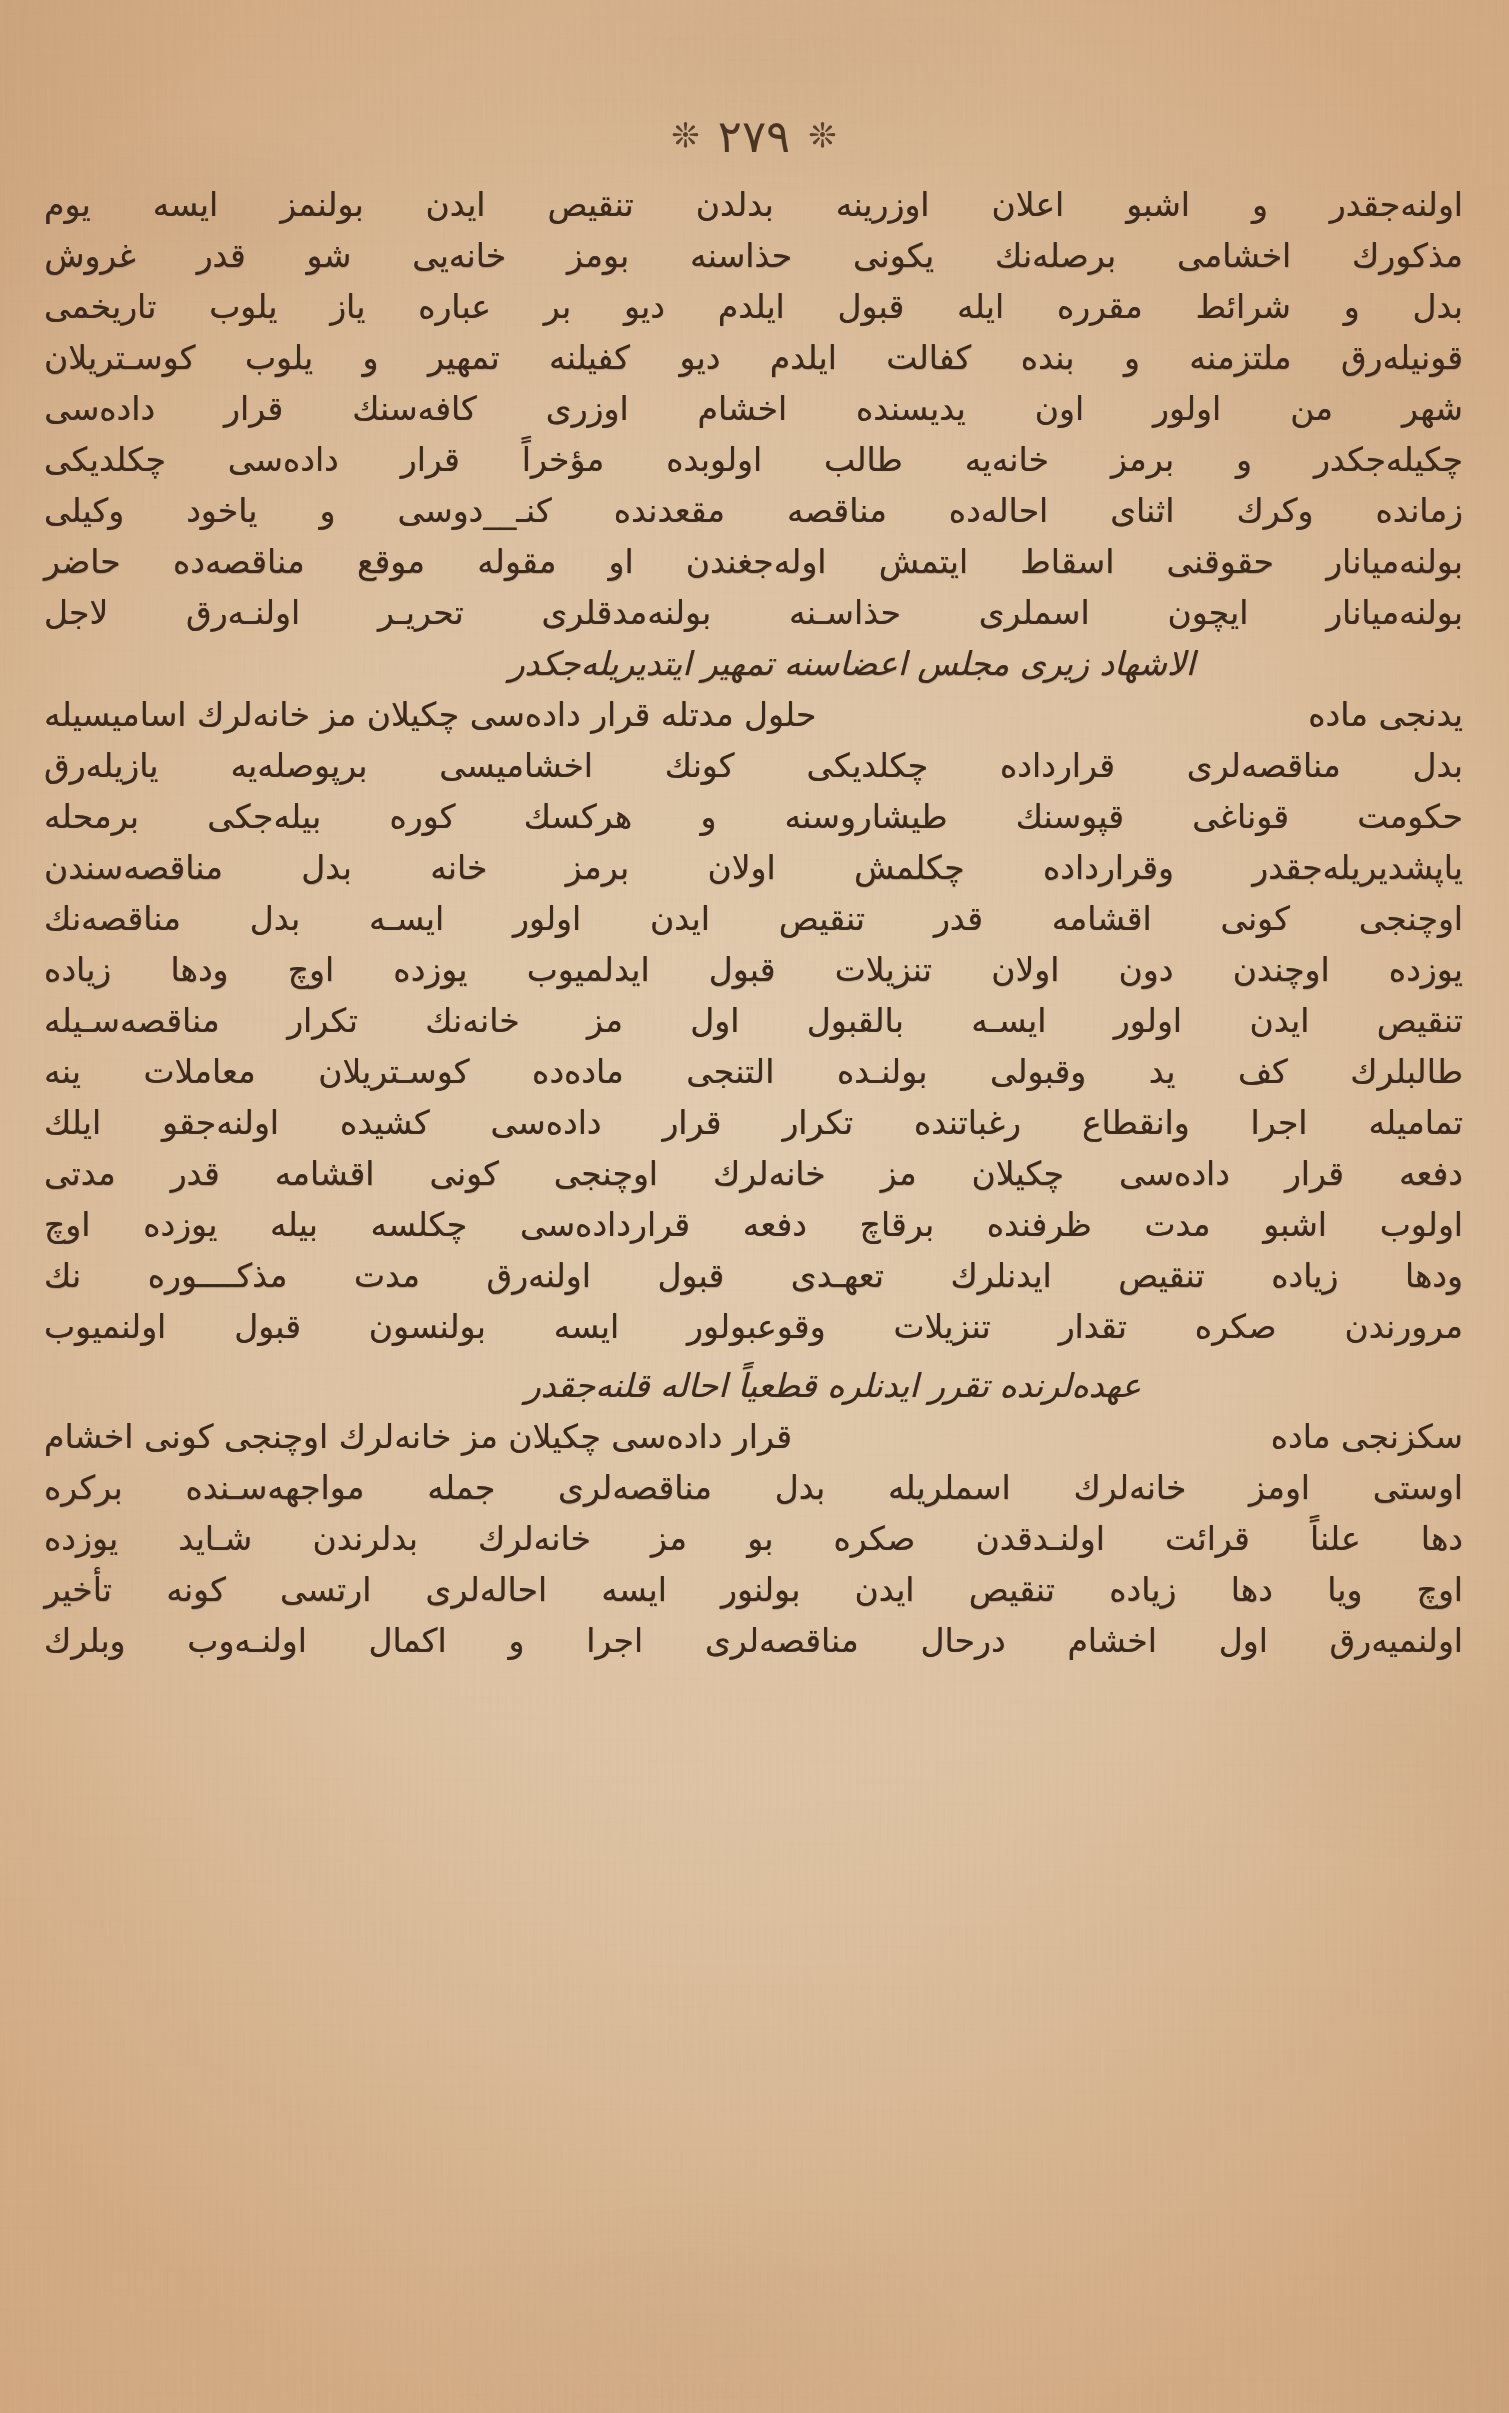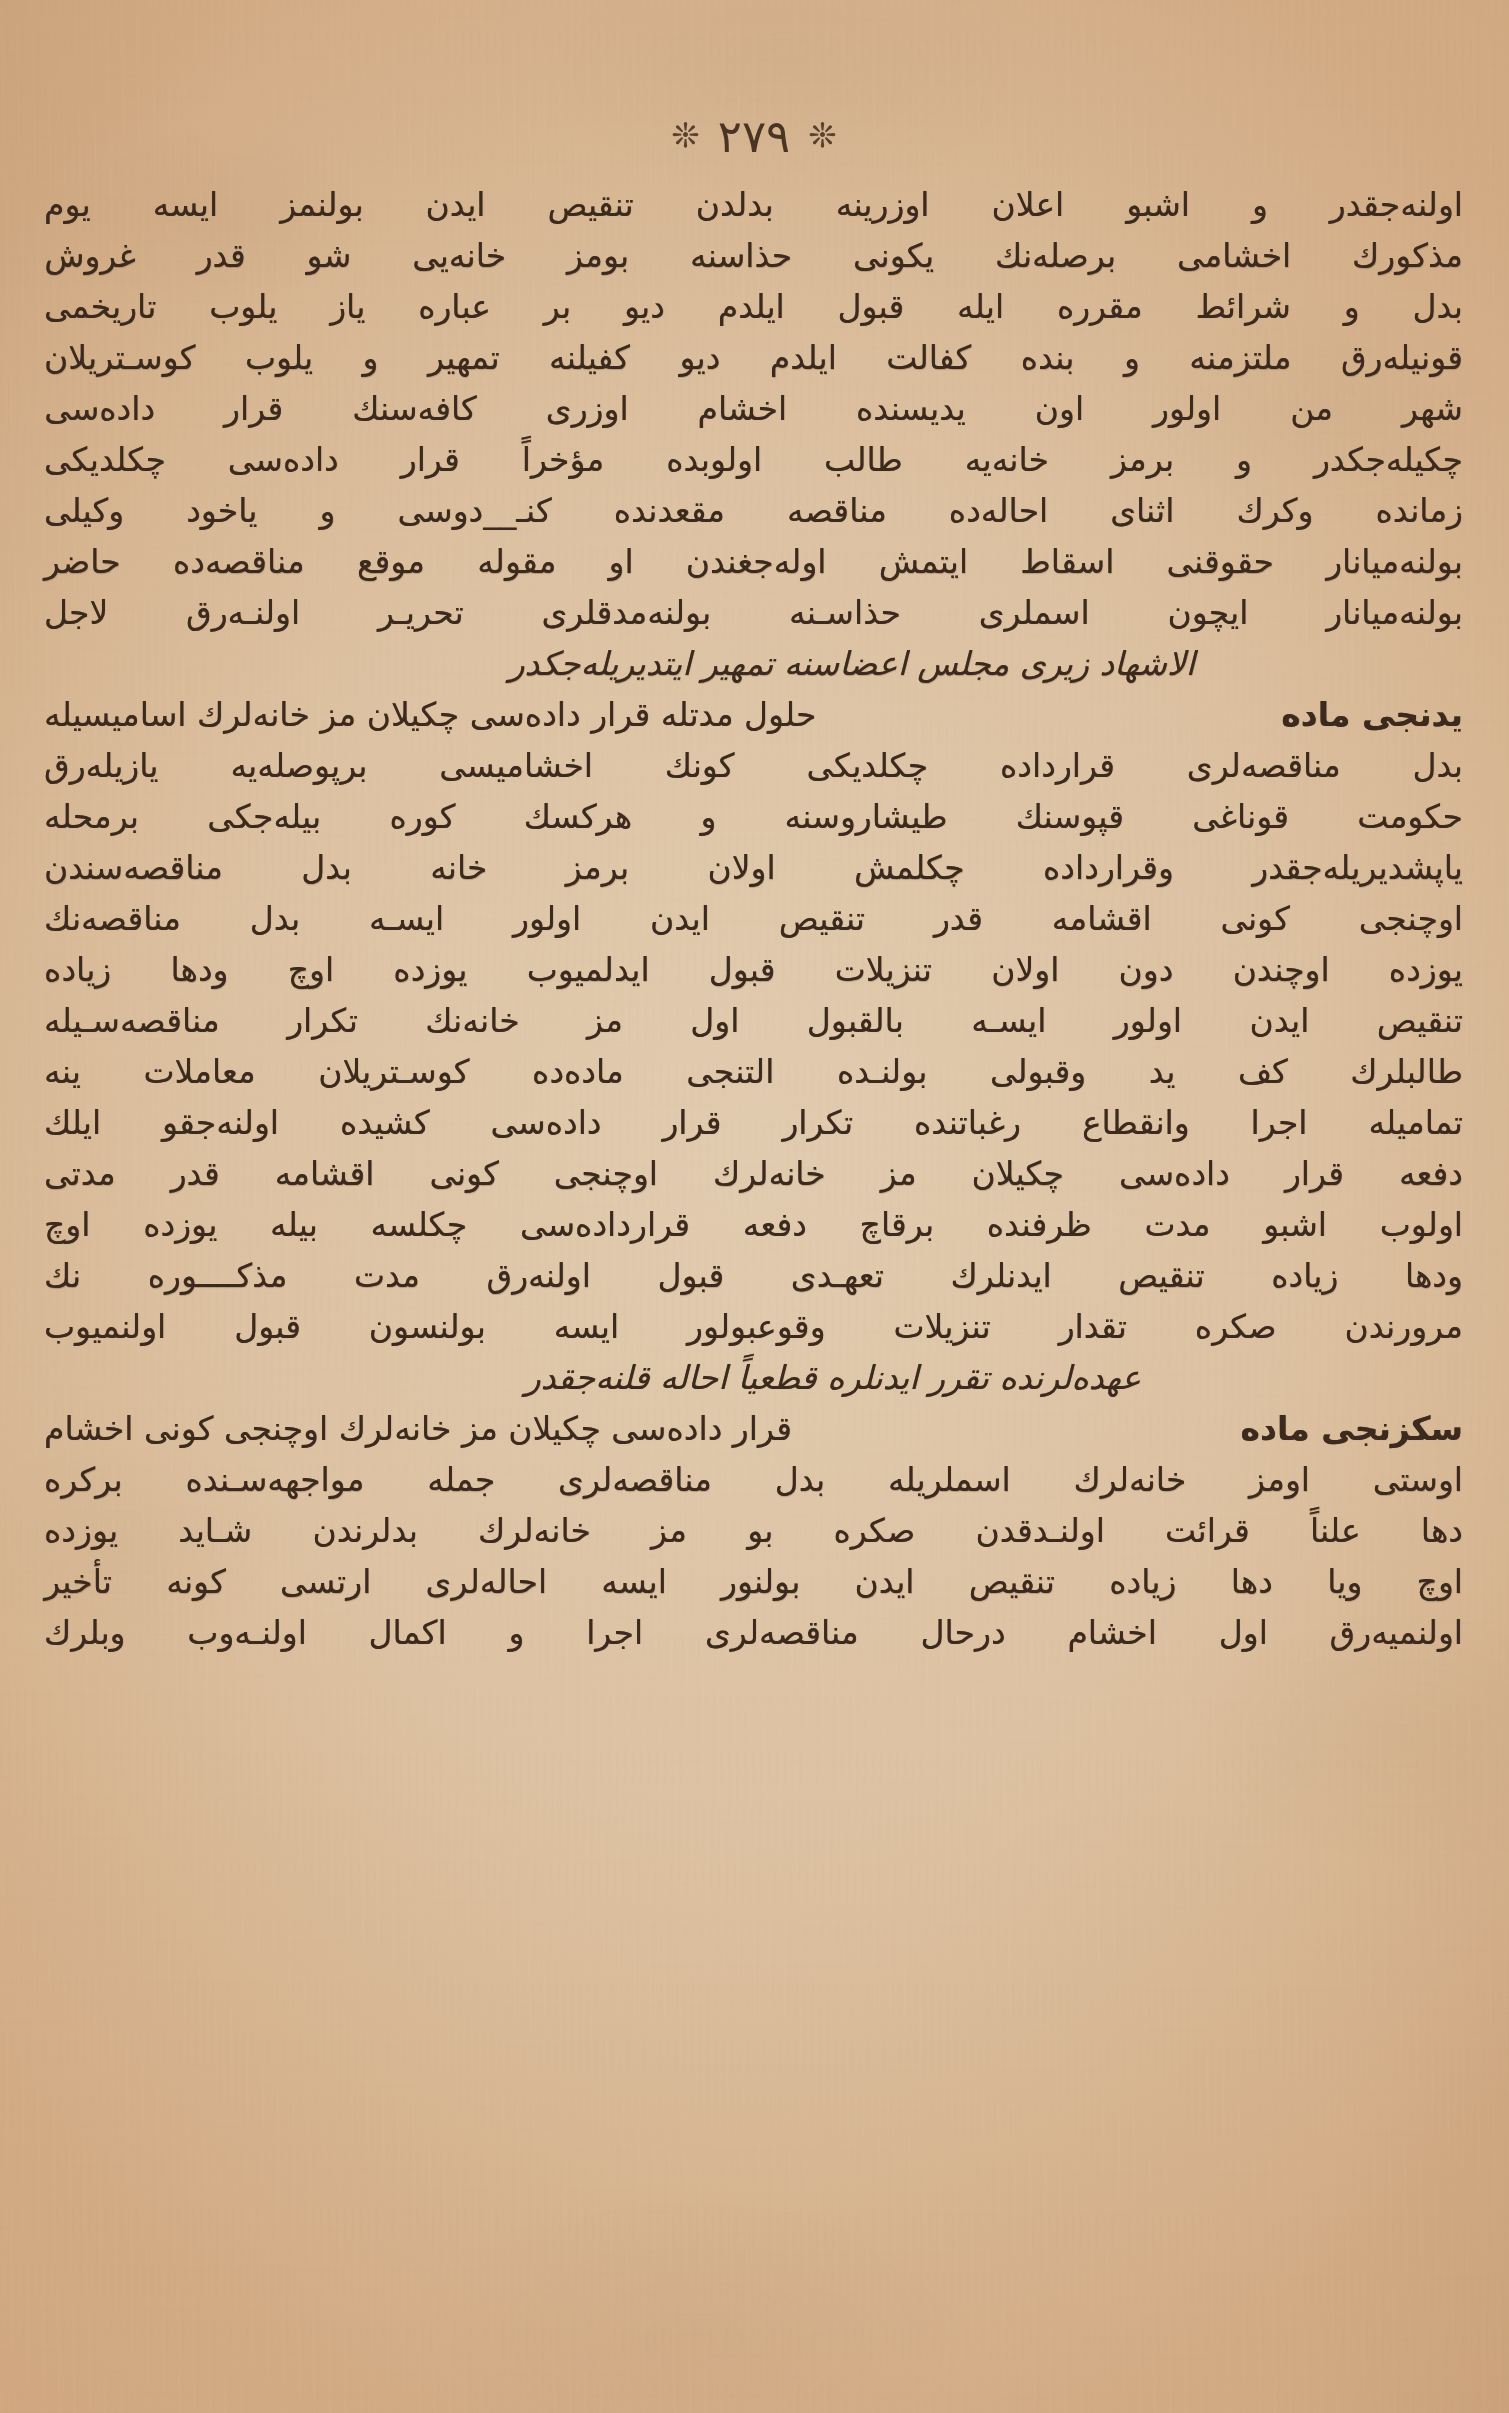--- a/index.html
+++ b/index.html
@@ -140,21 +140,21 @@
   .line.short {
     justify-content: flex-start;
   }
   .line.short > span { white-space: pre; font-style: italic; }
 
   
   .line.heading {
     justify-content: space-between;
   }
   .heading-label {
-    font-weight: bold;
+    font-weight: normal;
   }
   .heading-gap {
     display: inline-block;
     width: 80px;
   }
 
   
   .j1 { transform: translateY(0px); }
   .j2 { transform: translateY(0.4px); }
   .j3 { transform: translateY(-0.4px); }
@@ -436,21 +436,21 @@
         <span>مرورندن</span>
         <span>صكره</span>
         <span>تقدار</span>
         <span>تنزيلات</span>
         <span>وقوعبولور</span>
         <span>ايسه</span>
         <span>بولنسون</span>
         <span>قبول</span>
         <span>اولنميوب</span>
       </div>
-      <div class="line j3 short" style="padding-right: 322px;">
+      <div class="line j3 short" style="padding-right: 322px; margin-top: 8px;">
         <span>عهدەلرنده تقرر ايدنلره قطعياً احاله قلنه‌جقدر</span>
       </div>
       <div class="line j1 heading">
         <span class="heading-label">سكزنجى ماده</span>
         <span class="heading-gap"></span>
         <span>قرار داده‌سى چكيلان مز خانه‌لرك اوچنجى كونى اخشام</span>
       </div>
       <div class="line j2">
         <span>اوستى</span>
         <span>اومز</span>

